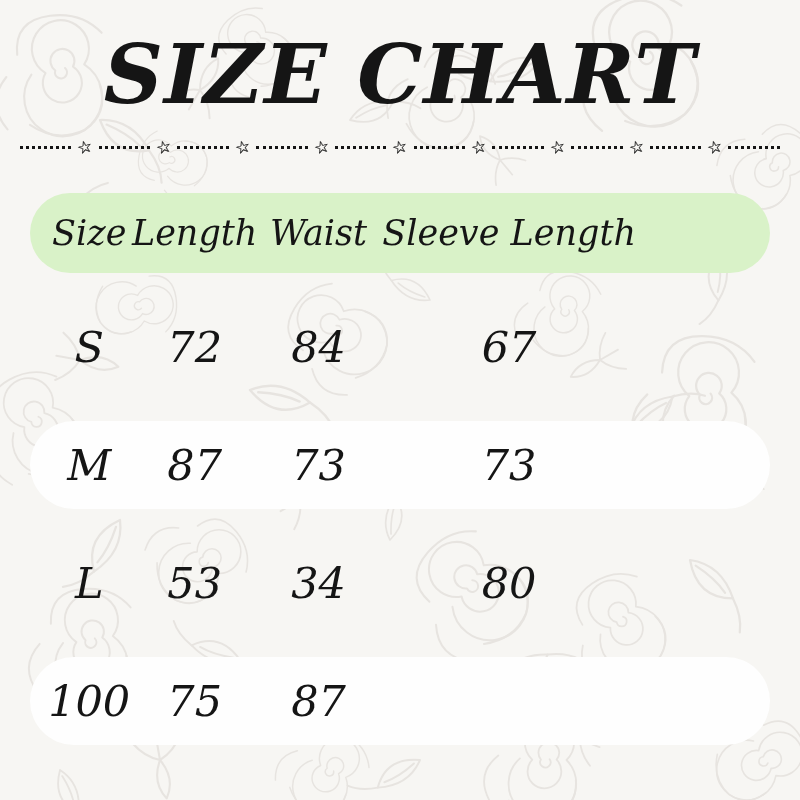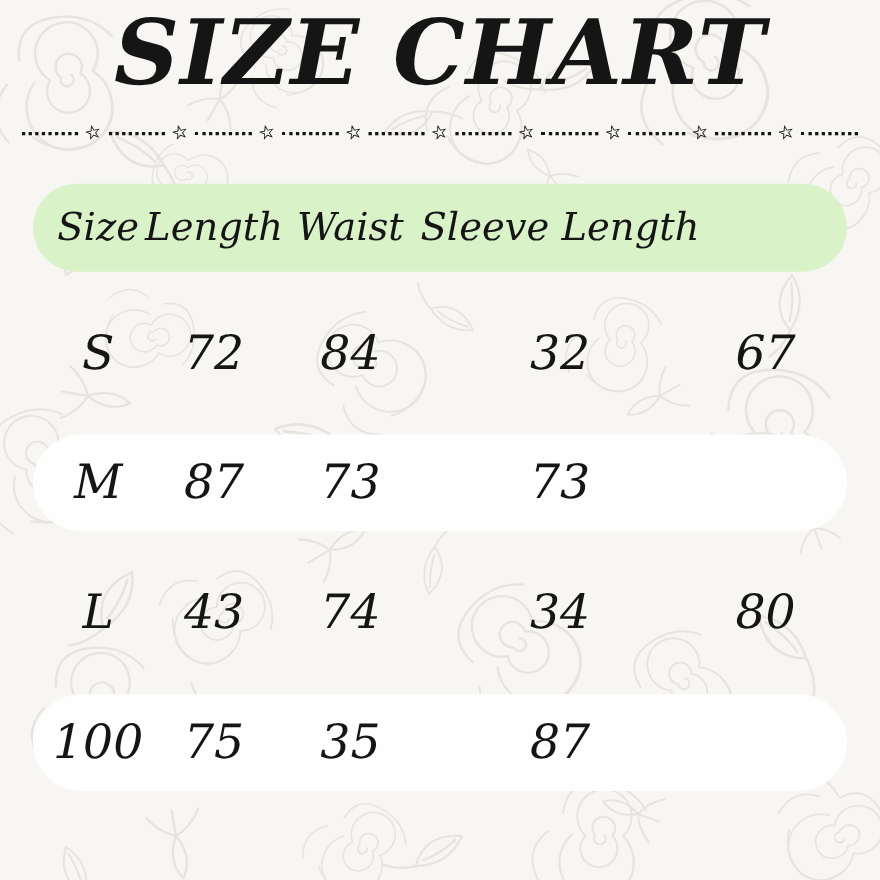--- a/index.html
+++ b/index.html
@@ -28,20 +28,21 @@
     stroke: var(--pattern);
     fill: none;
     stroke-width: 1.4;
     stroke-linecap: round;
     stroke-linejoin: round;
   }
   .content {
     position: relative;
     z-index: 1;
     width: 800px; height: 800px;
+    padding-top: 26px;
   }
   .page-title {
     text-align: center;
     font-style: italic;
     font-weight: 700;
     font-size: 82px;
     line-height: 1.18;
     letter-spacing: 1px;
     color: var(--text);
   }
@@ -196,40 +197,37 @@
       <span class="cell">Size</span>
       <span class="cell">Length</span>
       <span class="cell">Waist</span>
       <span class="cell">Sleeve Length</span>
     </div>
 
     <div class="row">
       <span class="cell">S</span>
       <span class="cell">72</span>
       <span class="cell">84</span>
-      <span class="cell">32</span>
       <span class="cell">67</span>
     </div>
 
     <div class="row band">
       <span class="cell">M</span>
       <span class="cell">87</span>
       <span class="cell">73</span>
       <span class="cell">73</span>
     </div>
 
     <div class="row">
       <span class="cell">L</span>
-      <span class="cell">43</span>
-      <span class="cell">74</span>
+      <span class="cell">53</span>
       <span class="cell">34</span>
       <span class="cell">80</span>
     </div>
 
     <div class="row band">
       <span class="cell">100</span>
       <span class="cell">75</span>
-      <span class="cell">35</span>
       <span class="cell">87</span>
     </div>
 
   </div>
 </div>
 
 </body></html>

